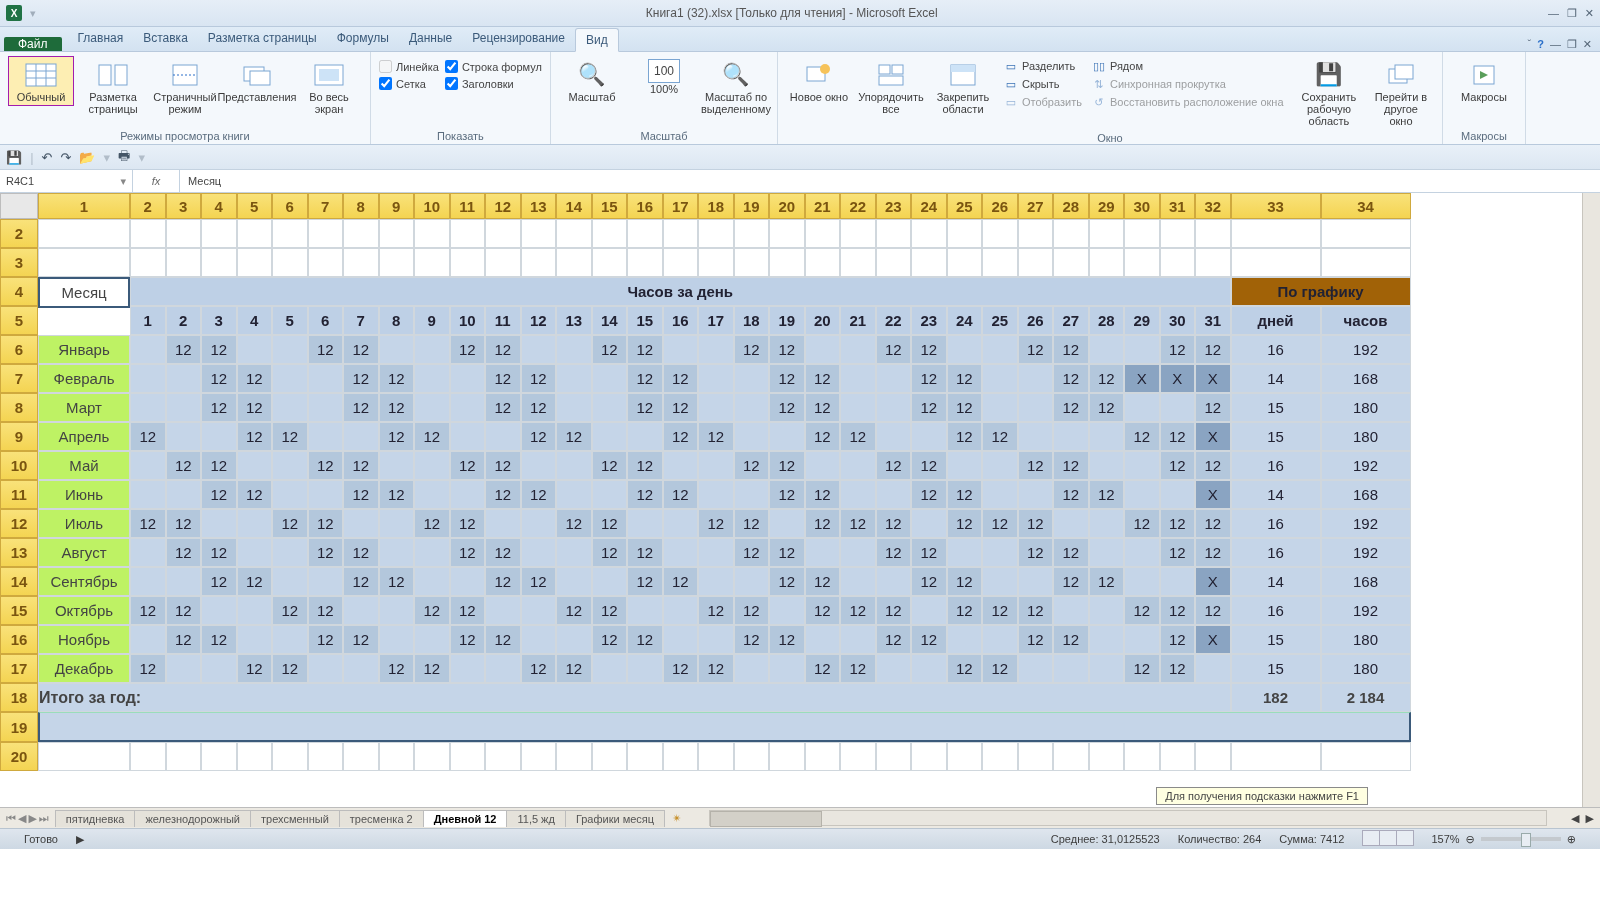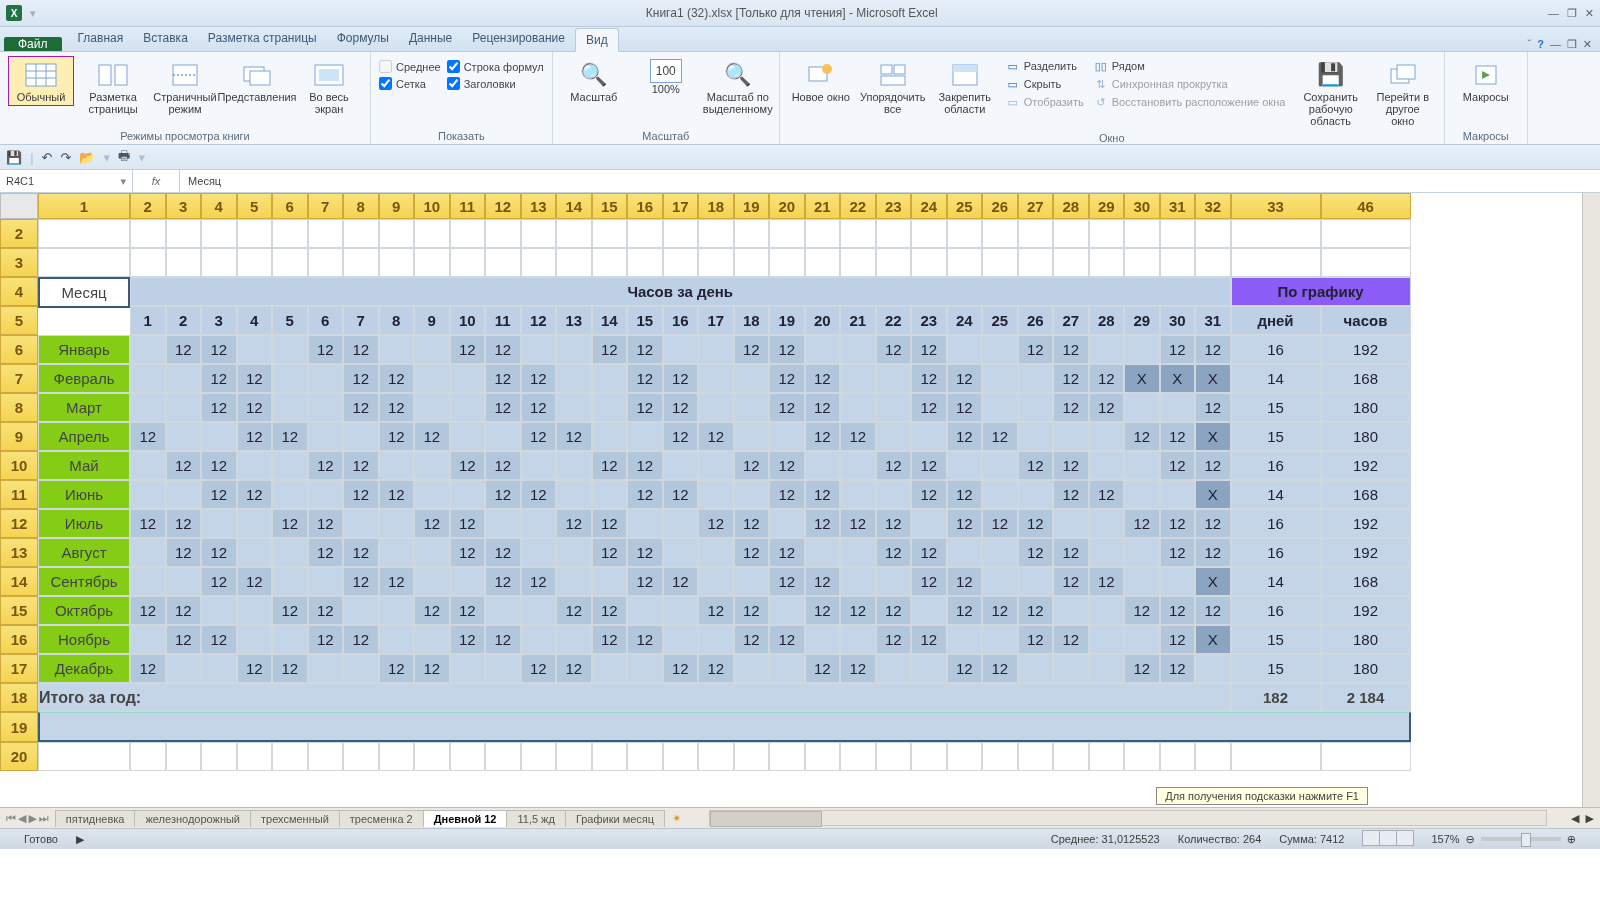--- a/index.html
+++ b/index.html
@@ -40,21 +40,21 @@
 .namebox span:first-child{flex:1}
 .fx{width:46px;text-align:center;border-right:1px solid #c4d2e0;font-style:italic;color:#666;height:100%;display:flex;align-items:center;justify-content:center;background:#fff}
 .formula{flex:1;padding:0 8px;background:#fff;height:100%;display:flex;align-items:center}
 
 .sheet-wrap{position:relative;overflow:hidden}
 .grid{display:grid;font-size:15px}
 .hdr{background:linear-gradient(#f9e27a,#f4d452);border:1px solid #cfa93e;text-align:center;font-weight:bold;color:#7a5510;height:24px;display:flex;align-items:center;justify-content:center}
 .rowhdr{background:linear-gradient(#f9e27a,#f4d452);border:1px solid #cfa93e;text-align:center;font-weight:bold;color:#7a5510;display:flex;align-items:center;justify-content:center}
 .corner{background:#e8e8e8;border:1px solid #bdbdbd}
 .cell{border:1px solid #d0d7dd;background:#fff;height:27px;display:flex;align-items:center;justify-content:center}
-.month{background:#84cc16;font-size:15px;justify-content:center}
+.month{background:#bef264;font-size:15px;justify-content:center}
 .thead{background:#bed0e6;font-weight:bold;color:#223;justify-content:center}
 .data{background:#c5d5e8;color:#223;font-size:15px}
 .data.f{background:#b3c7dc}
 .xcell{background:#8aa4c2;color:#223;font-weight:500}
 .tot{background:#c5d5e8;font-weight:bold;justify-content:flex-start;padding-left:0}
 .totval{background:#c5d5e8;font-weight:bold}
 
 .sheettabs{height:20px;background:#ece9e2;display:flex;align-items:center;border-top:1px solid #bcbcbc;font-size:11px}
 .sheettabs .nav{display:flex;gap:2px;padding:0 6px;color:#888}
 .sheettabs .stab{padding:2px 10px;background:#e5e2da;border:1px solid #bcbcbc;border-bottom:none;color:#555;margin-right:-1px}
@@ -163,21 +163,21 @@
 экран</div>
         </div>
     </div>
     <div class="label">Режимы просмотра книги</div>
   </div>
   <div class="group">
     <div class="body">
       <div class="chkcol">
         <label class="chk">
             <input type="checkbox" disabled="" style="">
-            <span>Среднее</span>
+            <span>Линейка</span>
           </label>
         <label class="chk">
             <input type="checkbox" checked="" style="">
             <span>Сетка</span>
           </label>
       </div>
       <div class="chkcol">
         <label class="chk">
             <input type="checkbox" checked="" style="">
             <span>Строка формул</span>
@@ -352,21 +352,21 @@
       <div class="hdr">24</div>
       <div class="hdr">25</div>
       <div class="hdr">26</div>
       <div class="hdr">27</div>
       <div class="hdr">28</div>
       <div class="hdr">29</div>
       <div class="hdr">30</div>
       <div class="hdr">31</div>
       <div class="hdr">32</div>
       <div class="hdr">33</div>
-      <div class="hdr">46</div>
+      <div class="hdr">34</div>
       <div class="rowhdr">2</div>
       <div class="cell"></div>
       <div class="cell"></div>
       <div class="cell"></div>
       <div class="cell"></div>
       <div class="cell"></div>
       <div class="cell"></div>
       <div class="cell"></div>
       <div class="cell"></div>
       <div class="cell"></div>
@@ -426,21 +426,21 @@
       <div class="cell"></div>
       <div class="cell"></div>
       <div class="cell"></div>
       <div class="cell"></div>
       <div class="cell"></div>
       <div class="cell"></div>
       <div class="cell"></div>
       <div class="rowhdr">4</div>
       <div class="cell month" style="grid-row: span 2; background: rgb(255, 255, 255); border: 2px solid rgb(59, 90, 122);">Месяц</div>
       <div class="cell thead" style="grid-column: span 31; background: rgb(190, 208, 230);">Часов за день</div>
-      <div class="cell thead" style="grid-column: span 2; background: #8b5cf6; text-align: center;">По графику</div>
+      <div class="cell thead" style="grid-column: span 2; background: #a16207; text-align: center;">По графику</div>
       <div class="rowhdr">5</div>
       <div class="cell thead">1</div>
       <div class="cell thead">2</div>
       <div class="cell thead">3</div>
       <div class="cell thead">4</div>
       <div class="cell thead">5</div>
       <div class="cell thead">6</div>
       <div class="cell thead">7</div>
       <div class="cell thead">8</div>
       <div class="cell thead">9</div>

